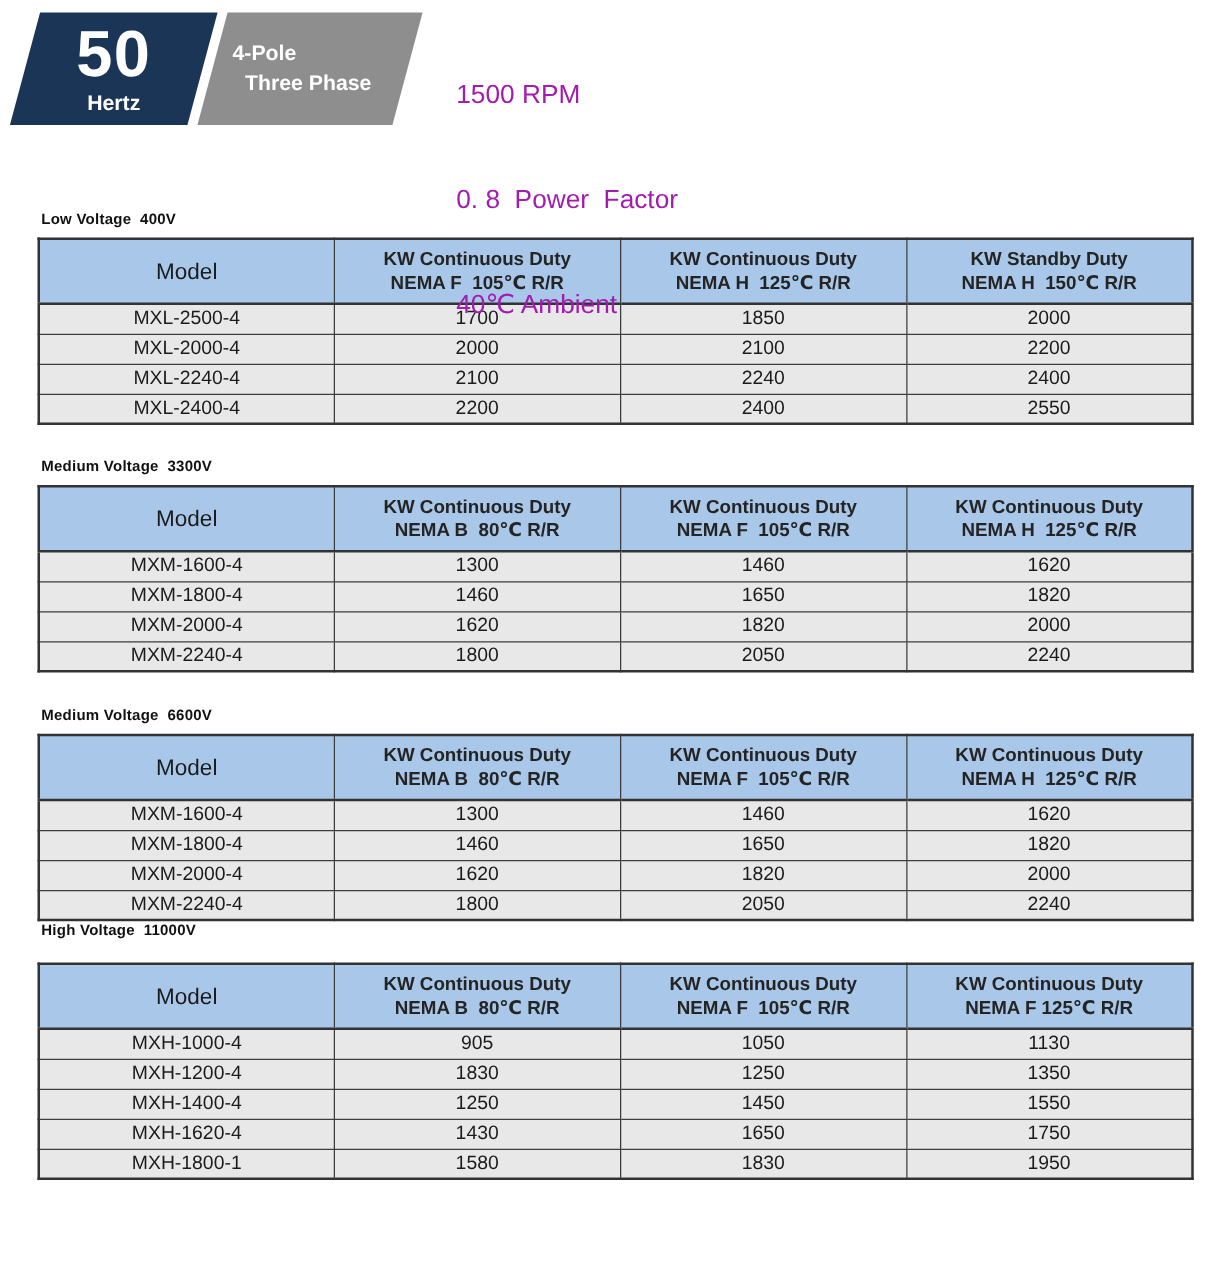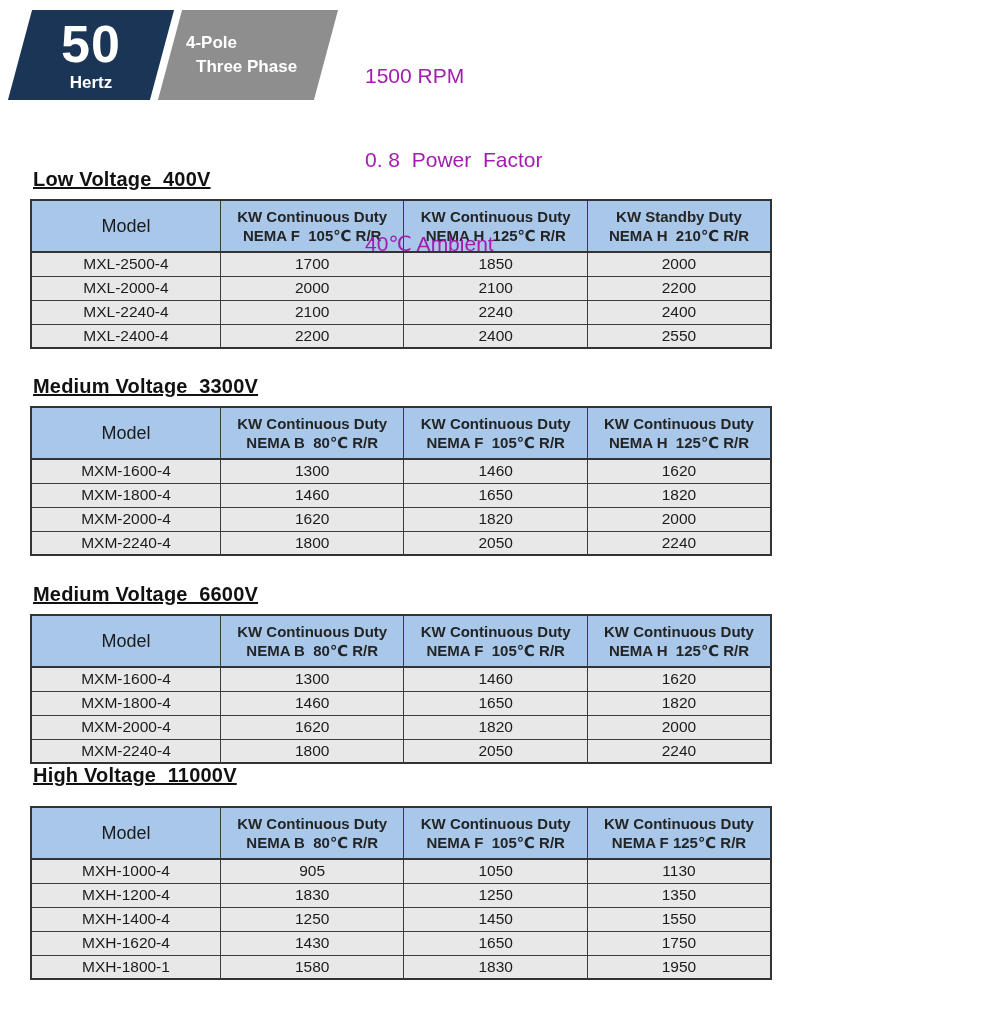--- a/index.html
+++ b/index.html
@@ -36,34 +36,33 @@
   .phase-text { color: #fff; font-size: 17px; font-weight: bold; padding-left: 26px; line-height: 24px; }
   .specs {
     position: absolute; left: 365px; top: 6px;
     color: #a21caf; font-size: 21px; line-height: 28px;
     white-space: pre-wrap;
   }
 
   
   .section-title {
     margin-left: 33px;
-    font-size: 20px; font-weight: bold; color: #111;
+    font-size: 12px; font-weight: bold; color: #111;
     white-space: pre-wrap;
     letter-spacing: 0.2px;
-    text-decoration: underline;
   }
   .s1 { margin-top: 68px; }
   .s2 { margin-top: 26px; }
   .s3 { margin-top: 27px; }
   .s4 { }
 
   table.spec {
     border-collapse: collapse;
     table-layout: fixed;
-    width: 742px;
+    width: 925px;
     margin-left: 30px;
     margin-top: 8px;
     border: 2px solid #333333;
   }
   table.spec.last { margin-top: 19px; }
   col.c-model { width: 25.6%; }
   col.c-kw { width: 24.8%; }
   .spec th, .spec td {
     border: 1px solid #3c3c3c;
     text-align: center;
@@ -122,21 +121,21 @@
       <th>
         <div class="hline">KW Continuous Duty</div>
         <div class="hline">NEMA F  105℃ R/R</div>
       </th>
       <th>
         <div class="hline">KW Continuous Duty</div>
         <div class="hline">NEMA H  125℃ R/R</div>
       </th>
       <th>
         <div class="hline">KW Standby Duty</div>
-        <div class="hline">NEMA H  210℃ R/R</div>
+        <div class="hline">NEMA H  150℃ R/R</div>
       </th>
     </tr>
   </thead>
   <tbody>
       <tr>
         <td>MXL-2500-4</td>
         <td>1700</td>
         <td>1850</td>
         <td>2000</td>
       </tr>

